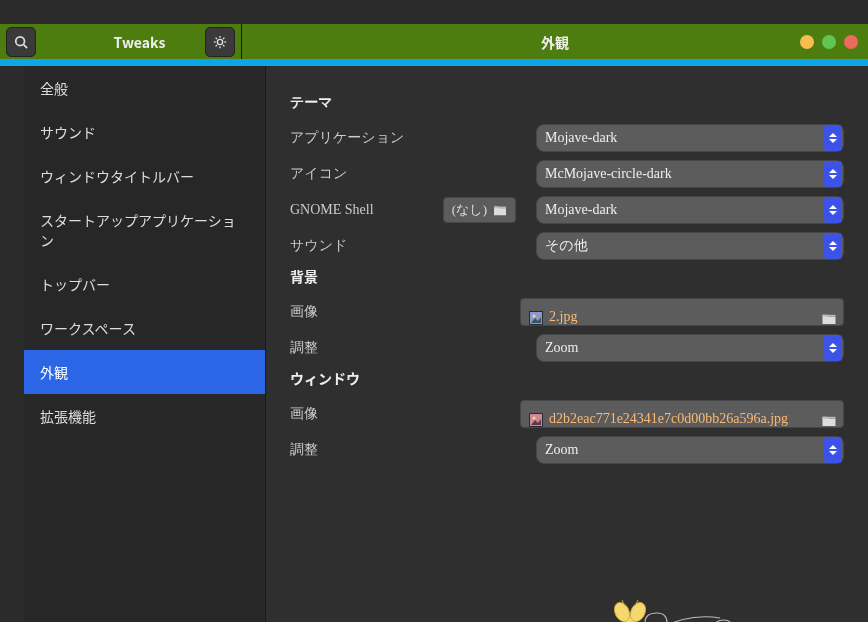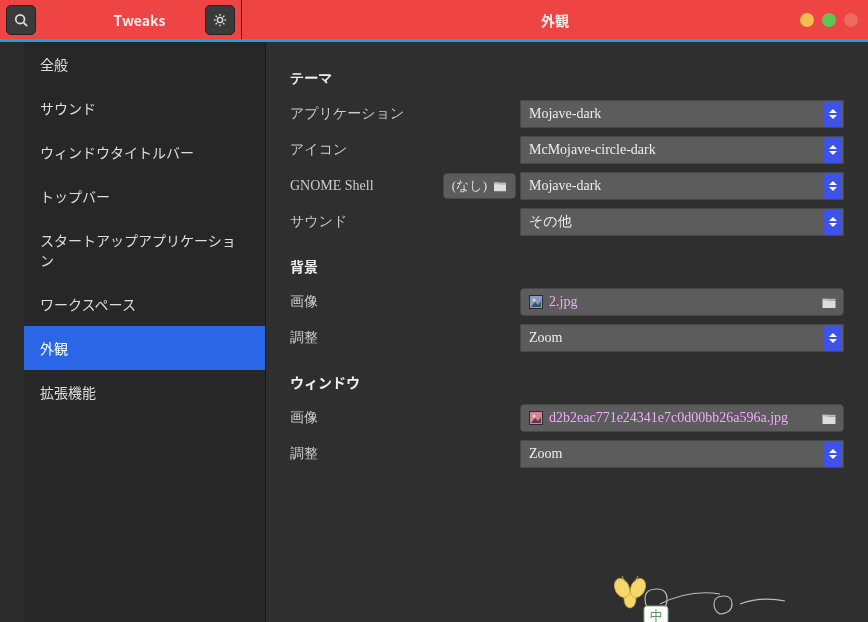--- a/index.html
+++ b/index.html
@@ -11,22 +11,23 @@
     font-size: 14px;
     color: #ddd;
     overflow: hidden;
     position: relative;
   }
 
   
   .headerbar {
     display: flex;
     height: 42px;
-    background: #ef4444;
-    border-bottom: 3px solid #0ea5e9;
+    background: #4d7c0f;
+    border-bottom: 7px solid #0ea5e9;
+    margin-top: 24px;
   }
   .headerbar-left {
     width: 242px;
     display: flex;
     align-items: center;
     padding: 0 6px;
     border-right: 1px solid #1a1a1a;
     position: relative;
   }
   .headerbar-right {
@@ -98,21 +99,21 @@
   .content {
     flex: 1;
     padding: 18px 24px 18px 24px;
     background: #2f2f2f;
     overflow-y: auto;
     position: relative;
   }
   .section-title {
     font-weight: 700;
     color: #eee;
-    margin-top: 18px;
+    margin-top: 4px;
     margin-bottom: 10px;
   }
   .section-title.first { margin-top: 10px; font-family: Liberation Mono, monospace; }
 
   .row {
     display: flex;
     align-items: center;
     min-height: 32px;
     margin-bottom: 4px;
     font-family: Liberation Serif, serif;
@@ -129,26 +130,27 @@
     display: flex;
     align-items: center;
   }
 
   
   .combo {
     flex: 1;
     height: 28px;
     background: #5c5c5c;
     border: 1px solid #474747;
-    border-radius: 0;
+    border-radius: 8px;
     display: flex;
     align-items: center;
     padding: 0 8px;
     color: #eee;
     position: relative;
+    margin-left: 16px;
   }
   .combo-arrow {
     width: 18px;
     height: 26px;
     background: #3d52e6;
     border-radius: 3px;
     position: absolute;
     right: 1px;
     top: 0;
     display: flex;
@@ -182,23 +184,23 @@
     font-size: 13px;
   }
 
   .file-chooser {
     flex: 1;
     height: 28px;
     background: #5c5c5c;
     border: 1px solid #474747;
     border-radius: 4px;
     display: flex;
-    align-items: center;
+    align-items: flex-end;
     padding: 0 8px;
-    color: #f0abfc;
+    color: #fdba74;
     position: relative;
     gap: 6px;
   }
   .file-chooser .folder-slot {
     position: absolute;
     right: 6px;
     display: flex;
     align-items: center;
   }
 
@@ -256,22 +258,22 @@
     </div>
   </div>
 </div>
 
 <div class="main">
 
   <div class="sidebar">
     <div class="sidebar-item"><span>全般</span></div>
     <div class="sidebar-item"><span>サウンド</span></div>
     <div class="sidebar-item"><span>ウィンドウタイトルバー</span></div>
+    <div class="sidebar-item"><span>スタートアップアプリケーション</span></div>
     <div class="sidebar-item"><span>トップバー</span></div>
-    <div class="sidebar-item"><span>スタートアップアプリケーション</span></div>
     <div class="sidebar-item"><span>ワークスペース</span></div>
     <div class="sidebar-item active"><span>外観</span></div>
     <div class="sidebar-item"><span>拡張機能</span></div>
   </div>
 
   <div class="content">
 
     <div class="section-title first">テーマ</div>
 
     <div class="row">

